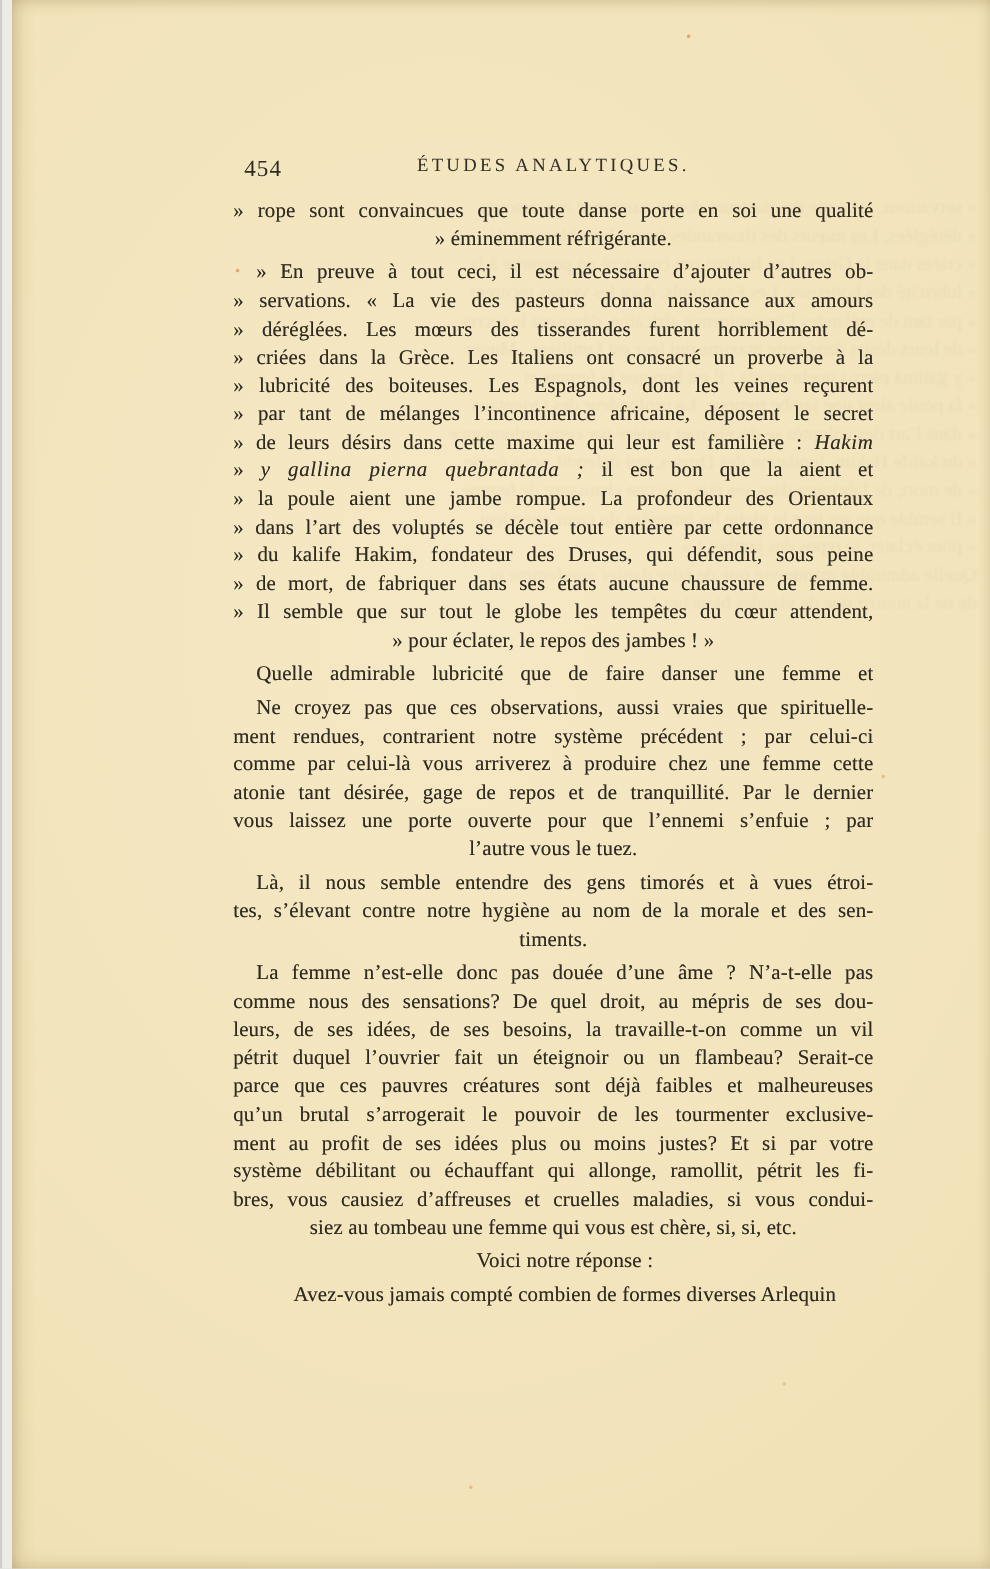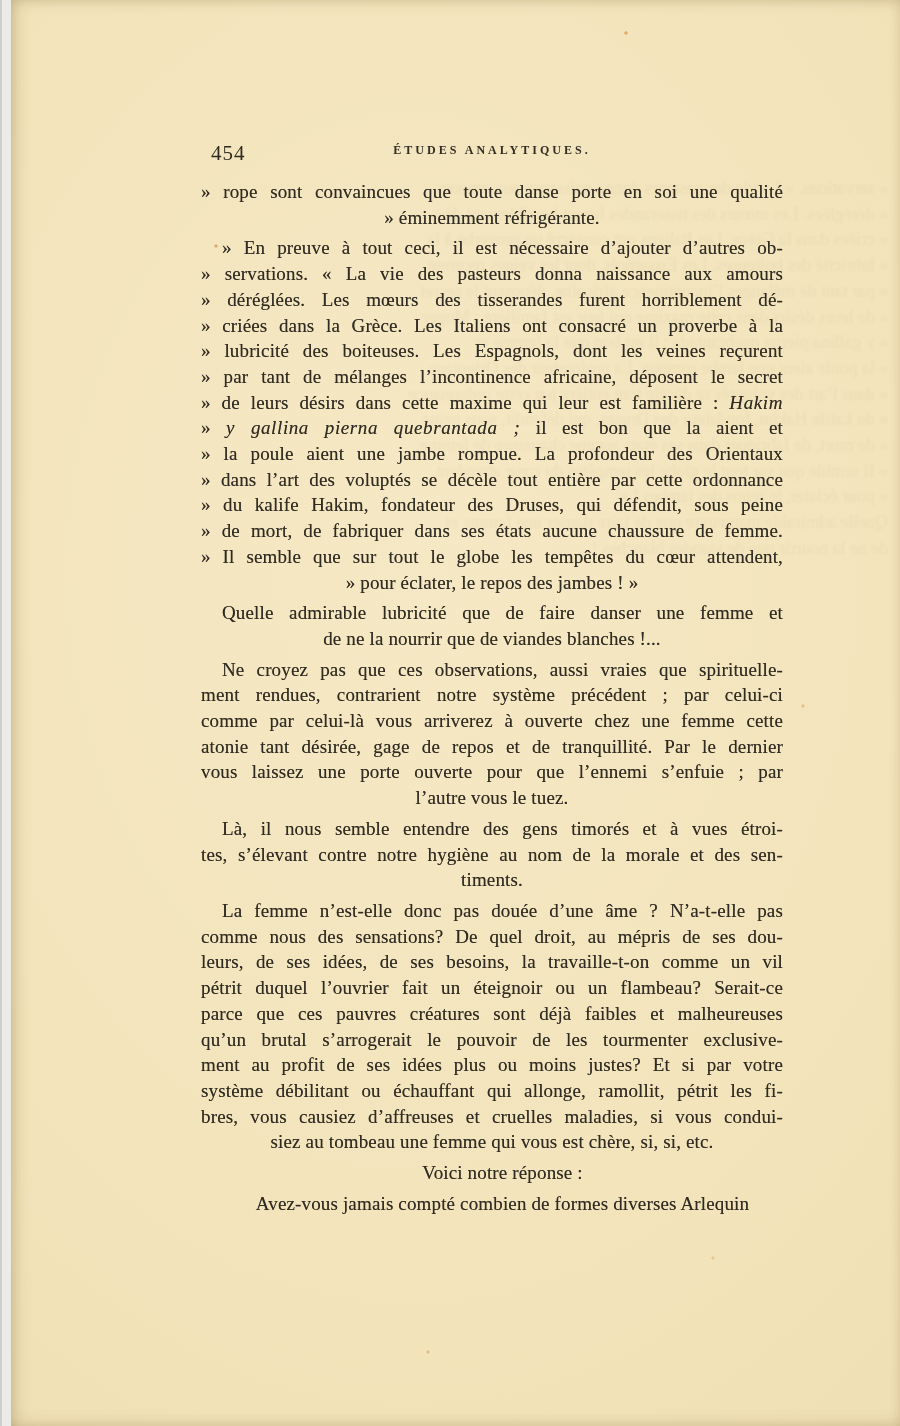--- a/index.html
+++ b/index.html
@@ -42,38 +42,38 @@
     opacity:.055;
     filter:blur(1.1px);
     color:#5f5334;
     font-size:17.8px;
     line-height:25.7px;
     text-align:justify;
     pointer-events:none;
     user-select:none;
   }
   .textblock{
-    position:absolute;left:190px;top:140px;width:582px;
+    position:absolute;left:201px;top:140px;width:582px;
     color:#2f2b22;
   }
   .header{
     position:relative;
     height:27px;
     margin-bottom:12px;
     text-align:center;
   }
   .pagenum{
     position:absolute;left:10px;top:1px;
     font-size:21px;
     letter-spacing:1px;
     color:#2f2b22;
   }
   .running{
-    font-size:12px;
-    font-weight:bold;
+    font-size:17px;
+    font-weight:normal;
     letter-spacing:3px;
     color:#322e25;
   }
   .lines{
     font-size:19px;
     line-height:25.7px;
     letter-spacing:.15px;
     text-shadow:0 0 .5px rgba(47,43,34,.55);
   }
   .line{
@@ -131,24 +131,23 @@
           <div class="line just"><span>» par tant de mélanges l’incontinence africaine, déposent le secret</span></div>
           <div class="line just"><span>» de leurs désirs dans cette maxime qui leur est familière : </span><span class="it">Hakim</span></div>
           <div class="line just"><span>» </span><span class="it">y gallina pierna quebrantada ;</span><span> il est bon que la aient et</span></div>
           <div class="line just"><span>» la poule aient une jambe rompue. La profondeur des Orientaux</span></div>
           <div class="line just"><span>» dans l’art des voluptés se décèle tout entière par cette ordonnance</span></div>
           <div class="line just"><span>» du kalife Hakim, fondateur des Druses, qui défendit, sous peine</span></div>
           <div class="line just"><span>» de mort, de fabriquer dans ses états aucune chaussure de femme.</span></div>
           <div class="line just"><span>» Il semble que sur tout le globe les tempêtes du cœur attendent,</span></div>
           <div class="line"><span>» pour éclater, le repos des jambes ! »</span></div>
           <div class="line indent just"><span>Quelle admirable lubricité que de faire danser une femme et</span></div>
-          <div class="line"><span>de ne la nourrir que de viandes blanches !...</span></div>
           <div class="line indent just"><span>Ne croyez pas que ces observations, aussi vraies que spirituelle-</span></div>
           <div class="line just"><span>ment rendues, contrarient notre système précédent ; par celui-ci</span></div>
-          <div class="line just"><span>comme par celui-là vous arriverez à ouverte chez une femme cette</span></div>
+          <div class="line just"><span>comme par celui-là vous arriverez à produire chez une femme cette</span></div>
           <div class="line just"><span>atonie tant désirée, gage de repos et de tranquillité. Par le dernier</span></div>
           <div class="line just"><span>vous laissez une porte ouverte pour que l’ennemi s’enfuie ; par</span></div>
           <div class="line"><span>l’autre vous le tuez.</span></div>
           <div class="line indent just"><span>Là, il nous semble entendre des gens timorés et à vues étroi-</span></div>
           <div class="line just"><span>tes, s’élevant contre notre hygiène au nom de la morale et des sen-</span></div>
           <div class="line"><span>timents.</span></div>
           <div class="line indent just"><span>La femme n’est-elle donc pas douée d’une âme ? N’a-t-elle pas</span></div>
           <div class="line just"><span>comme nous des sensations? De quel droit, au mépris de ses dou-</span></div>
           <div class="line just"><span>leurs, de ses idées, de ses besoins, la travaille-t-on comme un vil</span></div>
           <div class="line just"><span>pétrit duquel l’ouvrier fait un éteignoir ou un flambeau? Serait-ce</span></div>

